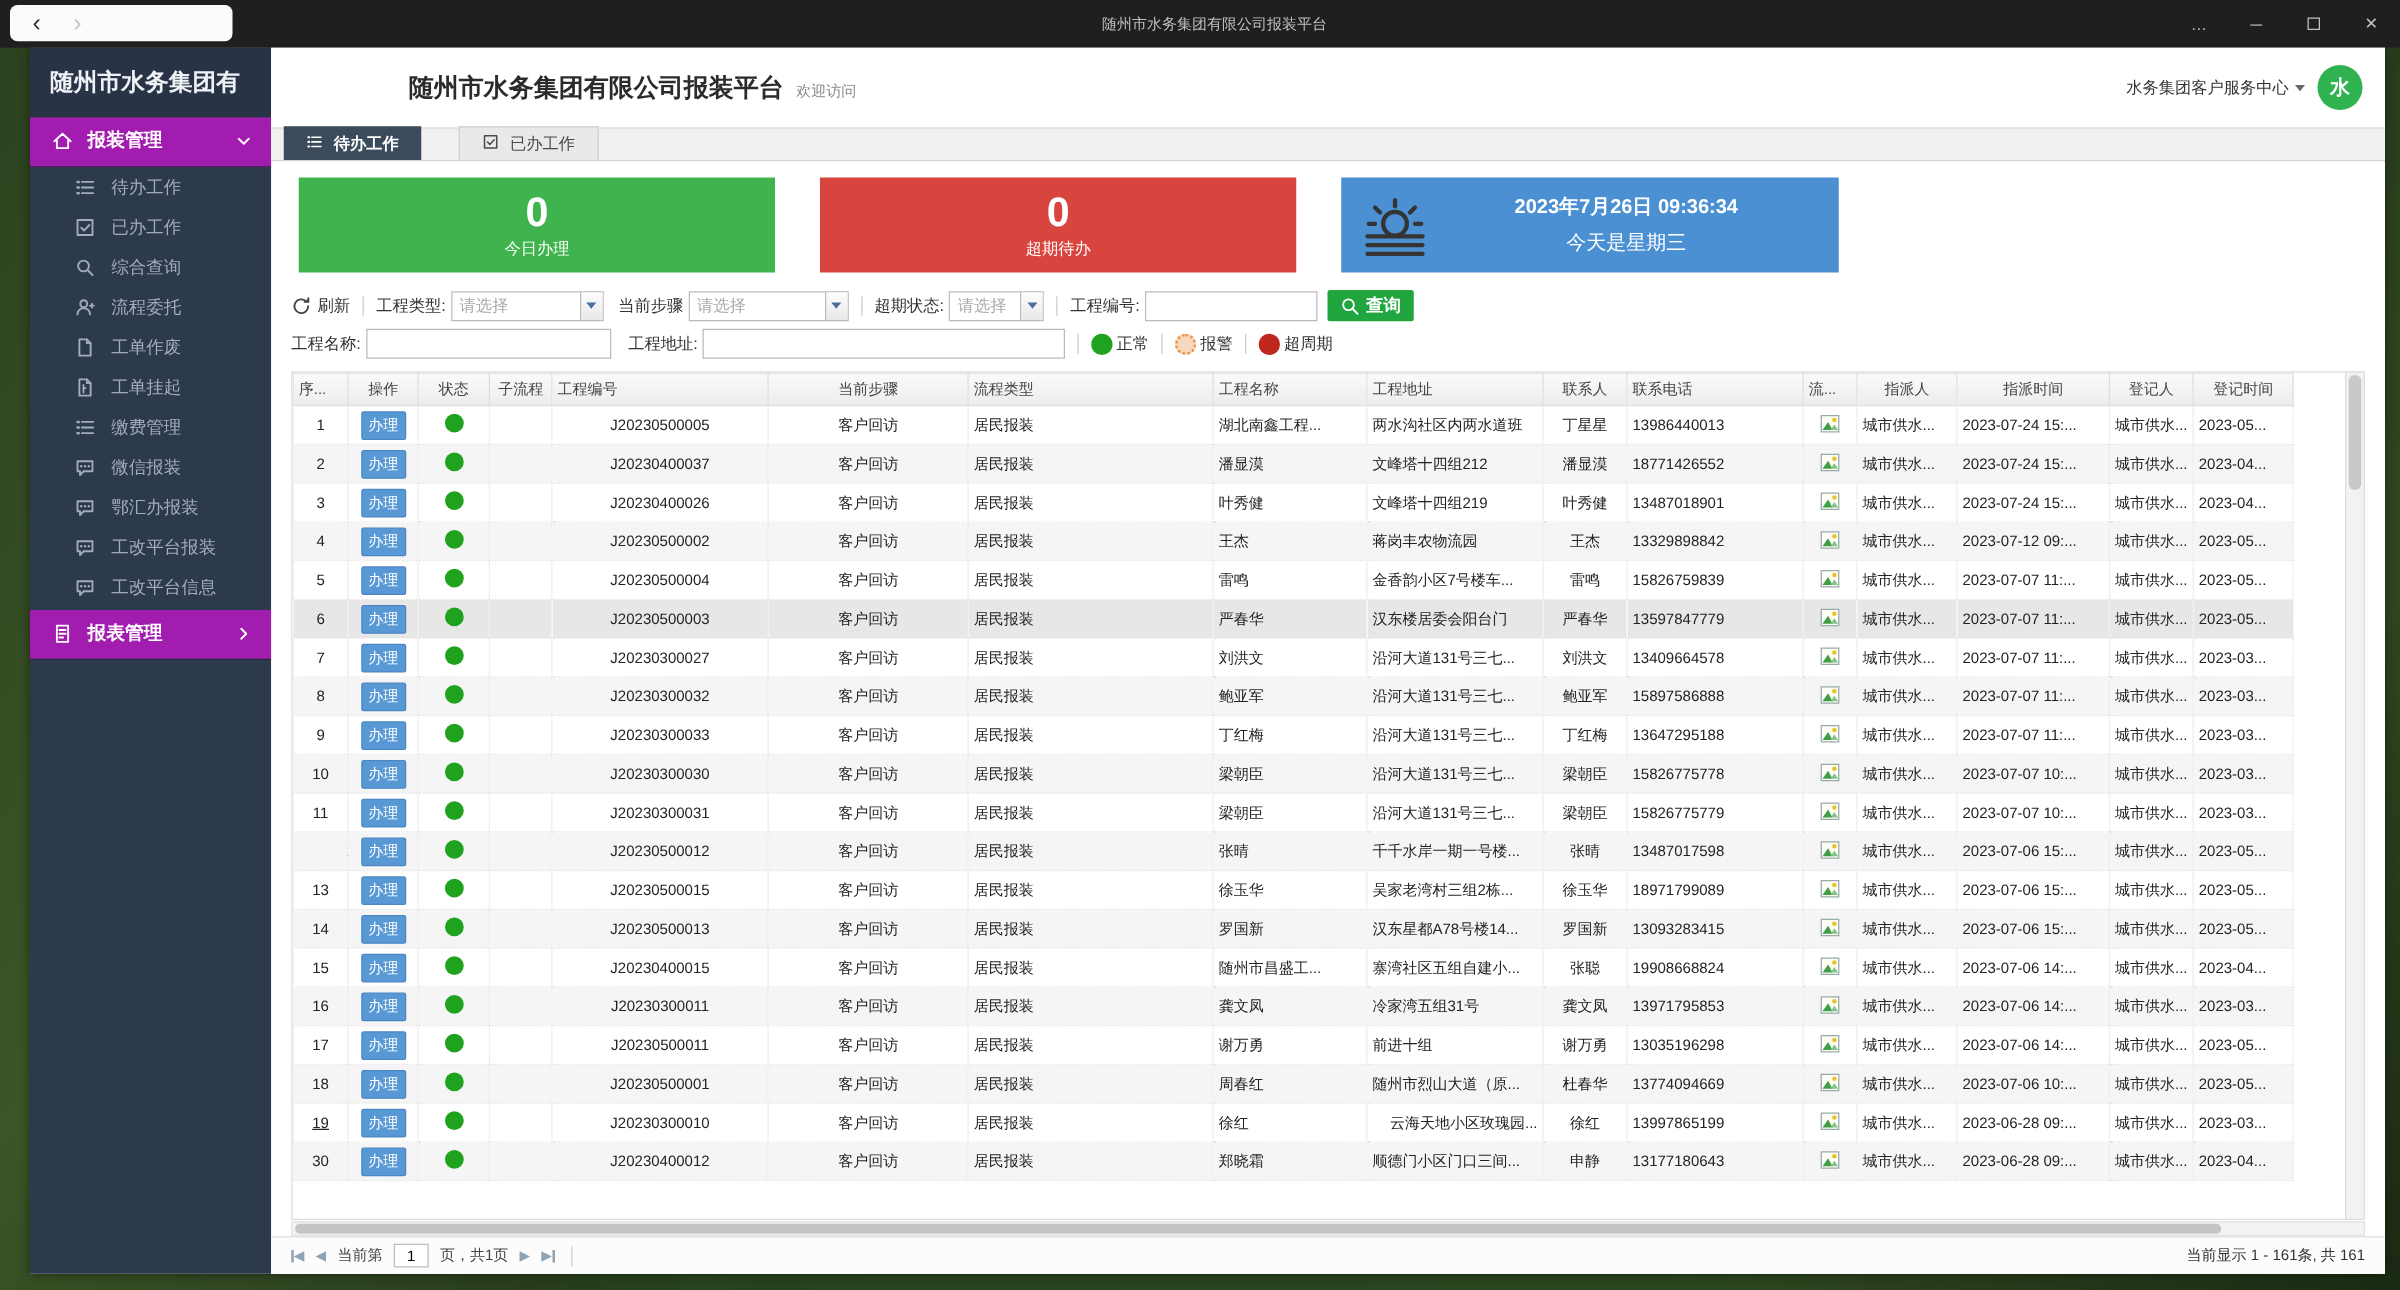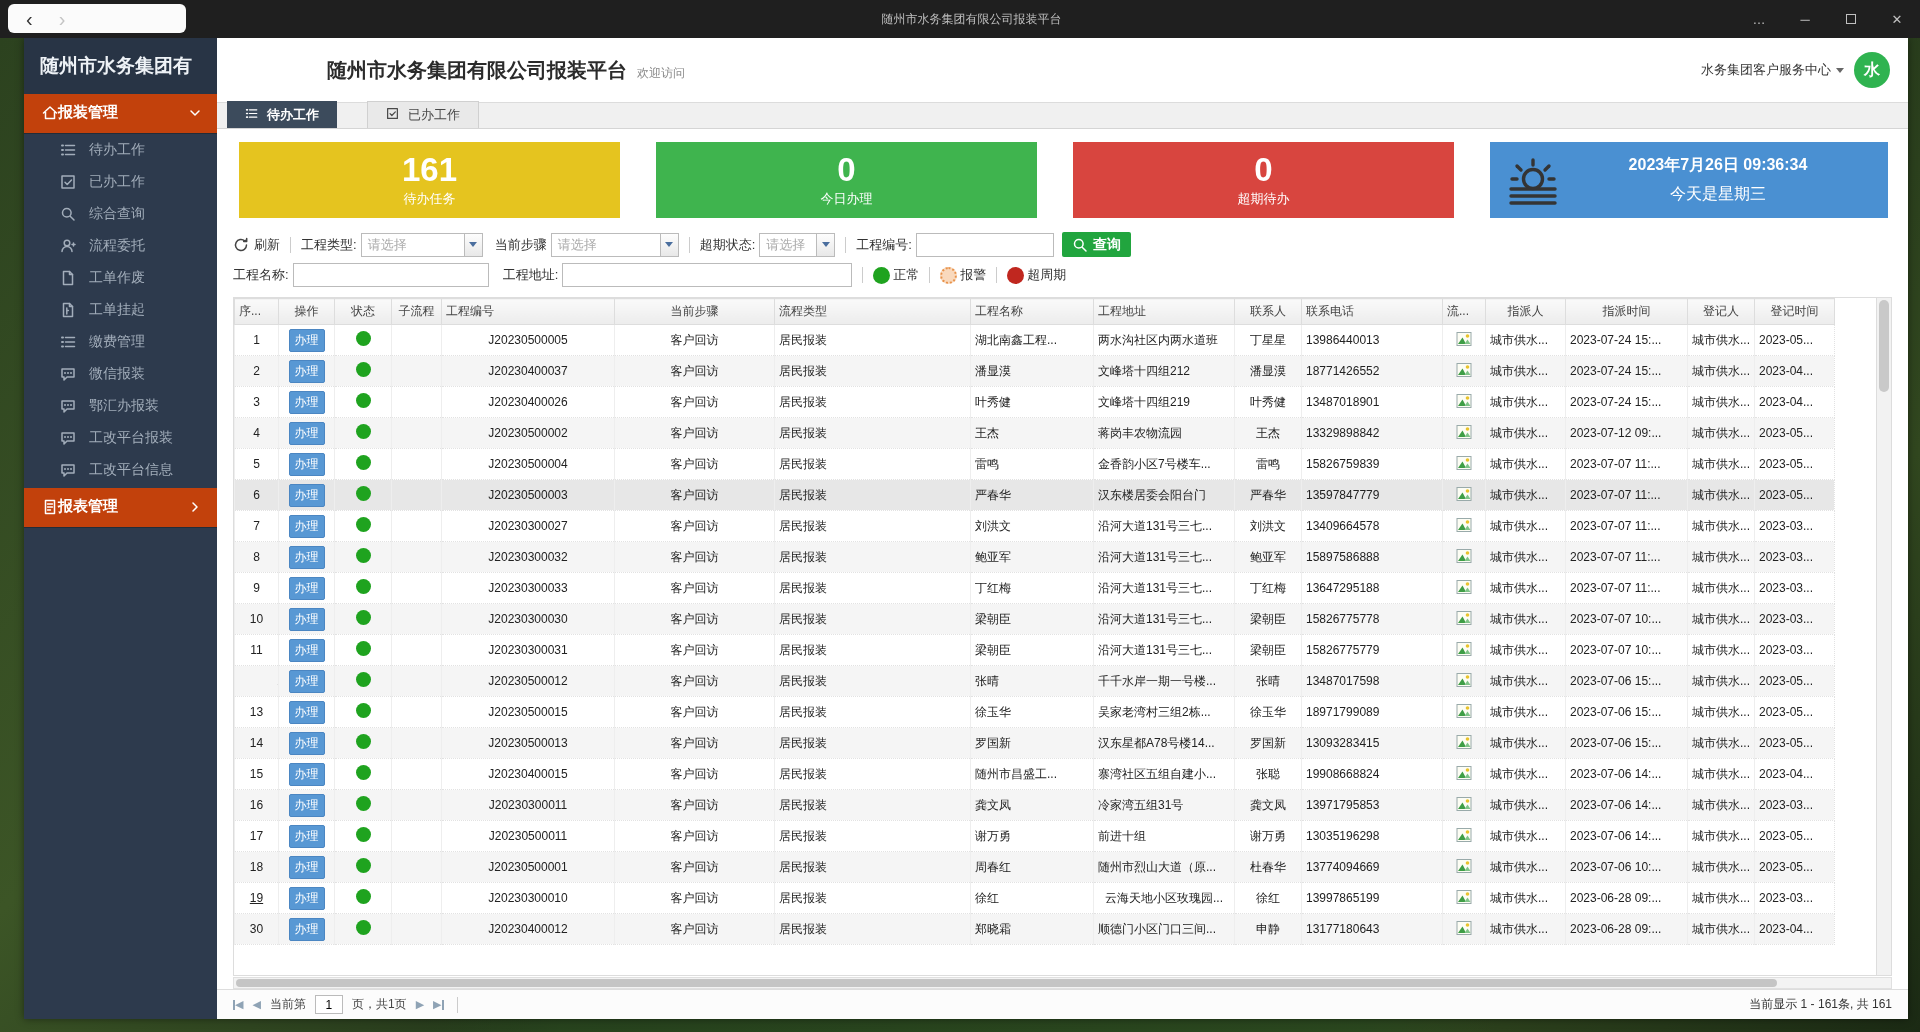--- a/index.html
+++ b/index.html
@@ -31,22 +31,22 @@
 
   
   .panel { position:absolute; left:24px; top:0; right:12px; bottom:13px; display:flex;
     background:#ffffff; box-shadow:0 0 8px rgba(0,0,0,.45); }
 
   
   .sidebar { width:193px; background:#2d3a4d; color:#aab4bf; flex:none; display:flex; flex-direction:column; }
   .brand { height:56px; display:flex; align-items:center; padding-left:16px;
     font-size:19px; font-weight:bold; color:#eef2f6; white-space:nowrap; overflow:hidden;
     background:#283445; }
-  .side-group { height:40px; display:flex; align-items:center; gap:0; padding:0 14px 2px 18px;
-    color:#ffffff; font-size:15px; font-weight:bold; background:#c2410c; cursor:pointer;
+  .side-group { height:40px; display:flex; align-items:center; gap:12px; padding:0 14px 2px 18px;
+    color:#ffffff; font-size:15px; font-weight:bold; background:#a21caf; cursor:pointer;
     border-bottom:1px solid #222c38; }
   .side-group .grow { flex:1; }
   .side-item { height:32px; display:flex; align-items:center; gap:13px; padding-left:36px;
     font-size:14px; color:#a2adba; cursor:pointer; white-space:nowrap; }
   .side-group.collapsed { margin-top:2px; }
   .icon16 { width:16px; height:16px; display:inline-flex; flex:none; }
   .icon16 svg { width:16px; height:16px; }
 
   
   .main { flex:1; min-width:0; display:flex; flex-direction:column; background:#fff; }
@@ -331,24 +331,20 @@
                 <path d="M5 8.2l2.2 2.3L11.5 6"></path>
               </svg>
             </span>
           <span>已办工作</span>
         </div>
       </div>
 
       <div class="content">
 
         <div class="cards" id="cards-row">
-          <div class="stat-card" style="background: rgb(229, 196, 31);">
-              <div class="stat-num">161</div>
-              <div class="stat-label">待办任务</div>
-            </div>
             <div class="stat-card" style="background: rgb(63, 180, 78);">
               <div class="stat-num">0</div>
               <div class="stat-label">今日办理</div>
             </div>
             <div class="stat-card" style="background: rgb(216, 69, 63);">
               <div class="stat-num">0</div>
               <div class="stat-label">超期待办</div>
             </div>
             <div class="clock-card" style="background: rgb(74, 144, 210);">
             <span class="clock-icon">
@@ -938,21 +934,21 @@
                   </tr>
                   <tr class="odd">
                     <td style="text-align: center; text-decoration: underline;">19</td>
                     <td style="text-align: center;"><button class="btn-handle">办理</button></td>
                     <td style="text-align: center;"><span class="status-dot"></span></td>
                     <td style="text-align: center;"></td>
                     <td style="text-align: center;">J20230300010</td>
                     <td style="text-align: center;">客户回访</td>
                     <td style="text-align: left;">居民报装</td>
                     <td style="text-align: left;">徐红</td>
-                    <td style="text-align: center; margin-top: 28px;">云海天地小区玫瑰园...</td>
+                    <td style="text-align: right; margin-top: 28px;">云海天地小区玫瑰园...</td>
                     <td style="text-align: center;">徐红</td>
                     <td style="text-align: left;">13997865199</td>
                     <td style="text-align: center;"><span class="icon16">
                         <svg viewBox="0 0 16 16">
                           <rect x="1" y="1.5" width="14" height="13" fill="#fdfdf4" stroke="#9aa"></rect>
                           <path d="M2 13 L6.5 6.5 L10 13 Z" fill="#3f9e46"></path>
                           <path d="M8.5 13 L11.5 8.5 L14.5 13 Z" fill="#7fc488"></path>
                           <circle cx="11.5" cy="5" r="1.8" fill="#e9c32d"></circle>
                         </svg>
                       </span></td>

